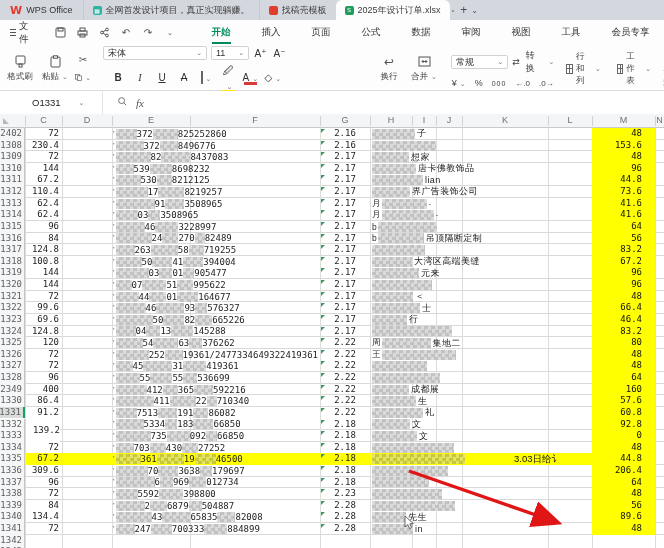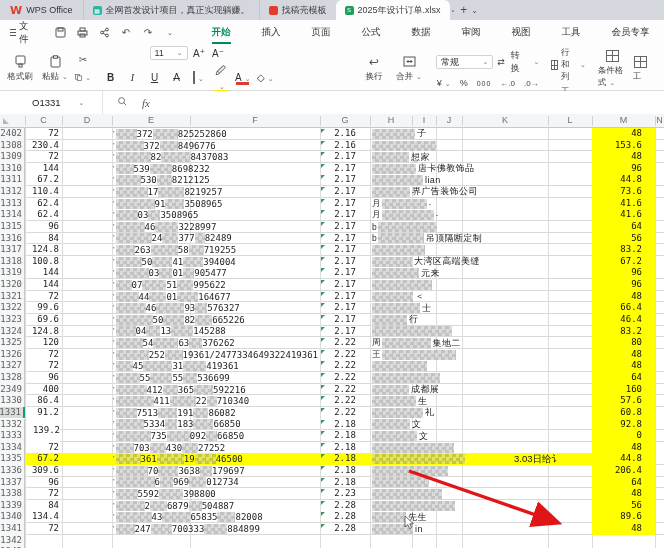--- a/index.html
+++ b/index.html
@@ -40,30 +40,30 @@
   .fontgrp{display:flex;flex-direction:column;gap:3px;justify-content:center;}
   .fontrow{display:flex;align-items:center;gap:4px;}
   .selbox{border:1px solid #d2d2d2;border-radius:2px;background:#fff;font-size:9px;color:#333;display:flex;align-items:center;justify-content:space-between;padding:1px 4px;height:14px;box-sizing:border-box;}
   .caret{font-size:7px;color:#777;margin-left:3px;}
   .fmtbtn{font-size:10px;color:#333;width:15px;text-align:center;}
   .colorbtn{position:relative;width:15px;text-align:center;font-size:10px;color:#333;}
   .colorbtn .bar{position:absolute;left:1px;right:1px;bottom:-2px;height:3px;}
   .alngrid{display:grid;grid-template-columns:repeat(4,16px);grid-auto-rows:14px;gap:2px 2px;align-content:center;}
   .lns{width:12px;height:9px;margin:2px;background:repeating-linear-gradient(to bottom,#6a6a6a 0 1.2px,transparent 1.2px 3.6px);}
   .numrow{display:flex;align-items:center;gap:6px;font-size:9px;color:#444;}
-  .stk{display:flex;flex-direction:column;gap:3px;justify-content:flex-start;}
+  .stk{display:flex;flex-direction:row;gap:16px;justify-content:flex-start;}
   .rowbtn{display:flex;align-items:center;gap:3px;font-size:8.5px;color:#444;}
   .gridico{width:11px;height:10px;border:1px solid #666;box-sizing:border-box;
            background:linear-gradient(#666,#666) 50% 0/1px 100% no-repeat,linear-gradient(#666,#666) 0 50%/100% 1px no-repeat;}
   
   .fbar{position:absolute;left:0;top:91px;width:664px;height:23px;background:#fff;border-bottom:1px solid #e3e3e3;display:flex;align-items:center;}
   .namebox{width:103px;height:100%;display:flex;align-items:center;box-sizing:border-box;border-right:1px solid #e3e3e3;font-size:9.5px;color:#222;}
   .namebox .nval{margin-left:32px;}
   .namebox .caret{margin-left:18px;}
-  .fxzone{display:flex;align-items:center;gap:14px;padding-left:14px;font-size:10px;color:#555;}
+  .fxzone{display:flex;align-items:center;gap:8px;padding-left:14px;font-size:10px;color:#555;}
   .fx{font-family:"Liberation Serif",serif;font-style:italic;font-size:11px;}
   
   .chdr{position:absolute;left:0;top:114px;width:664px;height:14px;background:#f4f5f6;border-bottom:1px solid #c9c9c9;box-sizing:border-box;}
   .chl{position:absolute;top:0;height:13px;line-height:13px;text-align:center;font-size:9px;color:#707070;overflow:hidden;}
   .chsep{position:absolute;top:2px;height:10px;width:1px;background:#d3d3d3;}
   .selall{position:absolute;left:3px;top:4px;width:0;height:0;border-left:6px solid #b7b7b7;border-top:6px solid transparent;}
   
   .grid{position:absolute;left:0;top:128px;width:664px;height:420px;overflow:hidden;
         background-image:repeating-linear-gradient(to bottom,#ffffff 0 10.82px,#d9d9d9 10.82px 11.62px);}
   .vl{position:absolute;top:0;bottom:0;width:1px;background:#dcdcdc;}
@@ -198,20 +198,24 @@
               <rect x="1" y="1" width="6" height="7" fill="none" stroke="#555"></rect>
               <rect x="4" y="3" width="6" height="7" fill="#fff" stroke="#555"></rect>
             </svg>
           <span class="caret">⌄</span>
         </span>
       </div>
     </div>
     <div class="gsep"></div>
     <div class="rgroup fontgrp">
       <div class="fontrow">
+        <div class="selbox" style="width:104px">
+          <span>宋体</span>
+            <span class="caret">⌄</span>
+        </div>
         <div class="selbox" style="width:38px">
           <span>11</span>
             <span class="caret">⌄</span>
         </div>
         <span class="fmtbtn">A⁺</span>
         <span class="fmtbtn">A⁻</span>
       </div>
       <div class="fontrow" style="gap:7px">
         <span class="fmtbtn" style="font-weight:bold">B</span>
         <span class="fmtbtn" style="font-style:italic;font-family:'Liberation Serif',serif">I</span>
@@ -537,21 +541,21 @@
           <b>1315</b>
         </div>
       </div>
       <div class="srow" style="top: 104.58px;">
         <div class="cv">84</div>
         <div class="ef">
           <span class="q">'</span>
           <span class="mo" style="width: 36px;"></span>
           <span class="fr">24</span>
           <span class="mo" style="width: 16px;"></span>
-          <span class="fr">377</span>
+          <span class="fr">270</span>
           <span class="mo" style="width: 10px;"></span>
           <span class="fr">82489</span>
         </div>
         <div class="gd">2.17</div>
         <div class="tri"></div>
         <div class="hk">
           <span class="hf">b</span>
           <span class="mo" style="width: 46px;"></span>
           <span class="kv">吊顶隔断定制</span>
         </div>

